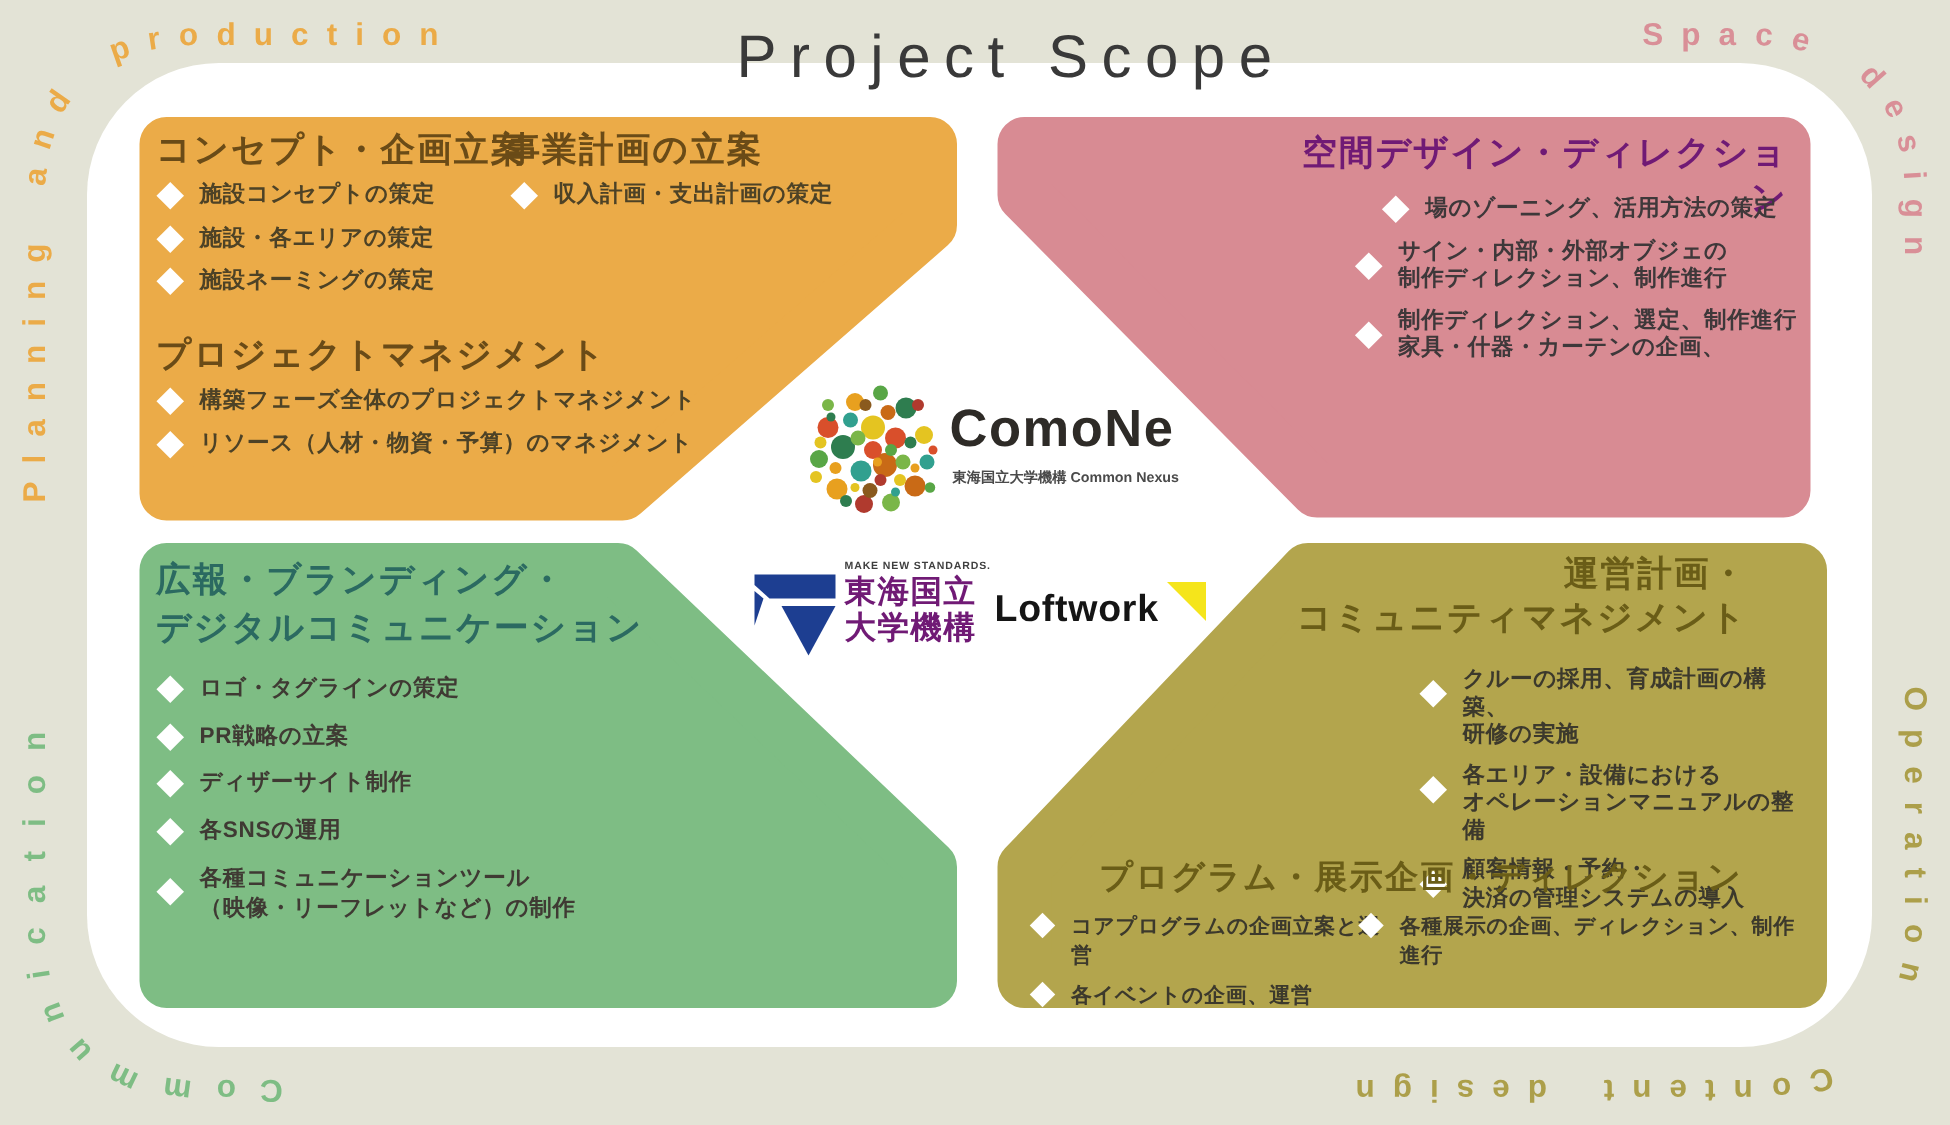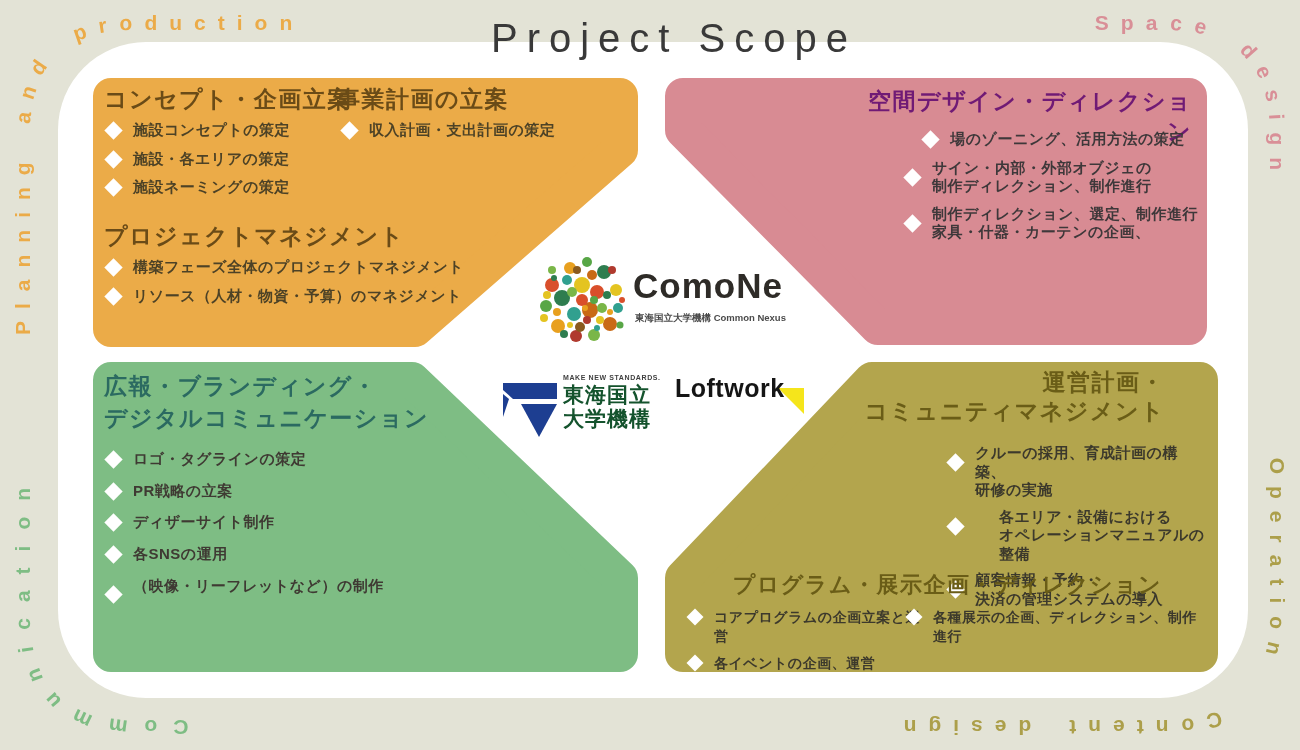--- a/index.html
+++ b/index.html
@@ -42,23 +42,23 @@
   .small .item{font-size:14px;}
   .small .diamond{width:12px;height:12px;}
 
   .comone-word{position:absolute;left:633px;top:266px;font-size:35px;font-weight:800;
                color:#2e2b27;letter-spacing:1px;z-index:4;}
   .comone-sub{position:absolute;left:635px;top:312px;font-size:9.5px;font-weight:700;
               color:#4a4a4a;z-index:4;}
   .tokai-tag{position:absolute;left:563px;top:374px;font-size:7px;font-weight:700;
              letter-spacing:0.6px;color:#3f3f3f;z-index:4;}
   .tokai-name{position:absolute;left:563px;top:383px;font-size:21px;font-weight:600;
-              line-height:24px;color:#14532d;letter-spacing:1px;z-index:4;}
-  .loftwork-word{position:absolute;left:663px;top:374px;font-size:25px;font-weight:800;
-                 color:#151515;letter-spacing:0.5px;z-index:4;margin-left:12px;}
+              line-height:24px;color:#701a75;letter-spacing:1px;z-index:4;}
+  .loftwork-word{position:absolute;left:663px;top:392px;font-size:25px;font-weight:800;
+                 color:#151515;letter-spacing:0.5px;z-index:4;}
 </style>
 </head>
 <body>
 
 <div class="stage">
 
   <svg class="layer" viewBox="0 0 1300 750" aria-hidden="true">
 
     <rect x="58" y="42" width="1190" height="656" rx="88" fill="#ffffff"></rect>
 
@@ -225,38 +225,39 @@
     </div>
     <div class="item" style="margin-bottom:13px;">
       <span class="diamond"></span>
       <div class="txt">
           <span>各SNSの運用</span>
         </div>
     </div>
     <div class="item">
       <span class="diamond" style="margin-top:12px;"></span>
       <div class="txt" style="line-height:20px;">
+        <span>各種コミュニケーションツール</span>
         <span>（映像・リーフレットなど）の制作</span>
       </div>
     </div>
   </div>
 
   <div class="abs q-heading h-olive" style="left:840px;top:368px;width:325px;text-align:right;line-height:29px;">
     <span style="display:block;">運営計画・</span>
     <span style="display:block;">コミュニティマネジメント</span>
   </div>
   <div class="abs items t-olive" style="left:946px;top:444px;width:262px;">
     <div class="item" style="margin-bottom:8px;justify-content:center;">
       <span class="diamond" style="margin-top:12px;"></span>
       <div class="txt">
         <span>クルーの採用、育成計画の構築、</span>
         <span>研修の実施</span>
       </div>
     </div>
-    <div class="item" style="margin-bottom:8px;gap:24px;">
+    <div class="item" style="margin-bottom:8px;">
       <span class="diamond" style="margin-top:12px;"></span>
       <div class="txt">
         <span>各エリア・設備における</span>
         <span>オペレーションマニュアルの整備</span>
       </div>
     </div>
     <div class="item">
       <span class="diamond" style="margin-top:12px;"></span>
       <div class="txt">
         <span>顧客情報・予約・</span>

